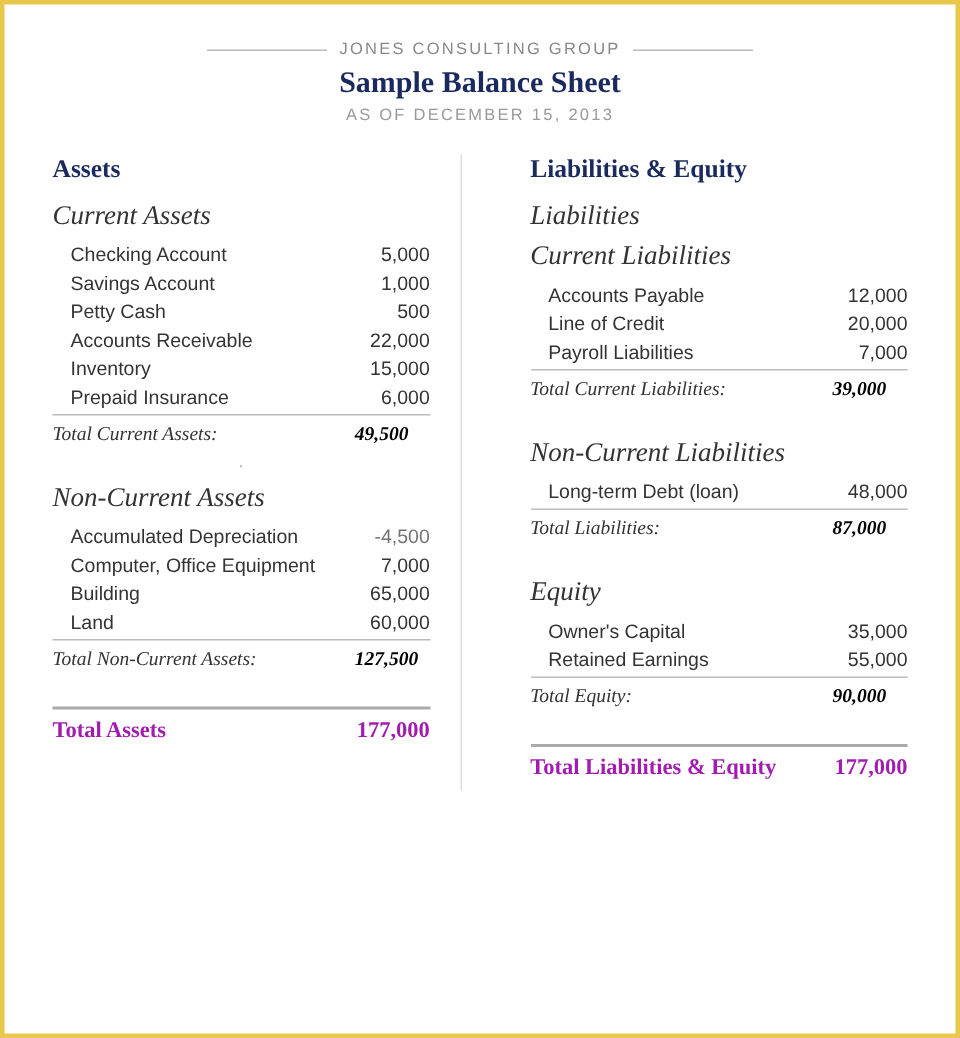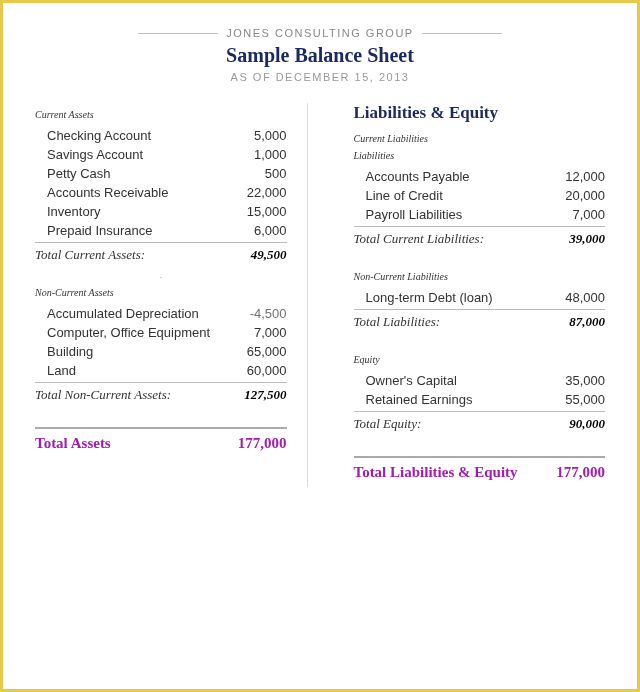--- a/index.html
+++ b/index.html
@@ -86,21 +86,21 @@
     .section-header {
       font-size: 17px;
       font-weight: bold;
       color: #1a2a5e;
       margin-bottom: 10px;
       font-family: Georgia, serif;
     }
 
     .subsection-header {
       font-style: italic;
-      font-size: 10px;
+      font-size: 18px;
       color: #333;
       margin-bottom: 6px;
       margin-top: 6px;
       font-family: Georgia, serif;
     }
 
     .line-item {
       display: flex;
       justify-content: space-between;
       align-items: baseline;
@@ -121,21 +121,21 @@
       align-items: baseline;
       padding: 4px 0;
       font-style: italic;
       font-size: 13px;
       font-family: Georgia, serif;
       border-top: 1px solid #bbb;
       margin-top: 2px;
     }
 
     .total-row .t-label { color: #333; }
-    .total-row .t-amount { font-weight: bold; min-width: 50px; text-align: right; font-style: italic; }
+    .total-row .t-amount { font-weight: bold; min-width: 50px; text-align: left; font-style: italic; }
 
     .grand-total-row {
       display: flex;
       justify-content: space-between;
       align-items: baseline;
       padding: 6px 0;
       font-size: 15px;
       font-family: Georgia, serif;
       font-weight: bold;
       border-top: 2px solid #aaa;
@@ -159,20 +159,21 @@
       <span class="company-name">JONES CONSULTING GROUP</span>
       <div class="rule"></div>
     </div>
     <div class="sheet-title">Sample Balance Sheet</div>
     <div class="sheet-date">AS OF DECEMBER 15, 2013</div>
   </div>
 
   <div class="columns">
 
     <div class="col-left">
+      <div class="section-header">Assets</div>
 
       <div class="subsection-header">Current Assets</div>
 
       <div class="line-item">
         <span class="label">Checking Account</span>
         <span class="amount">5,000</span>
       </div>
       <div class="line-item">
         <span class="label">Savings Account</span>
         <span class="amount">1,000</span>
@@ -229,23 +230,23 @@
 
       <div class="grand-total-row">
         <span>Total Assets</span>
         <span class="gt-amount">177,000</span>
       </div>
     </div>
 
     <div class="col-right">
       <div class="section-header">Liabilities &amp; Equity</div>
 
+      <div class="subsection-header">Liabilities</div>
+
       <div class="subsection-header">Current Liabilities</div>
-
-      <div class="subsection-header">Liabilities</div>
 
       <div class="line-item">
         <span class="label">Accounts Payable</span>
         <span class="amount">12,000</span>
       </div>
       <div class="line-item">
         <span class="label">Line of Credit</span>
         <span class="amount">20,000</span>
       </div>
       <div class="line-item">

